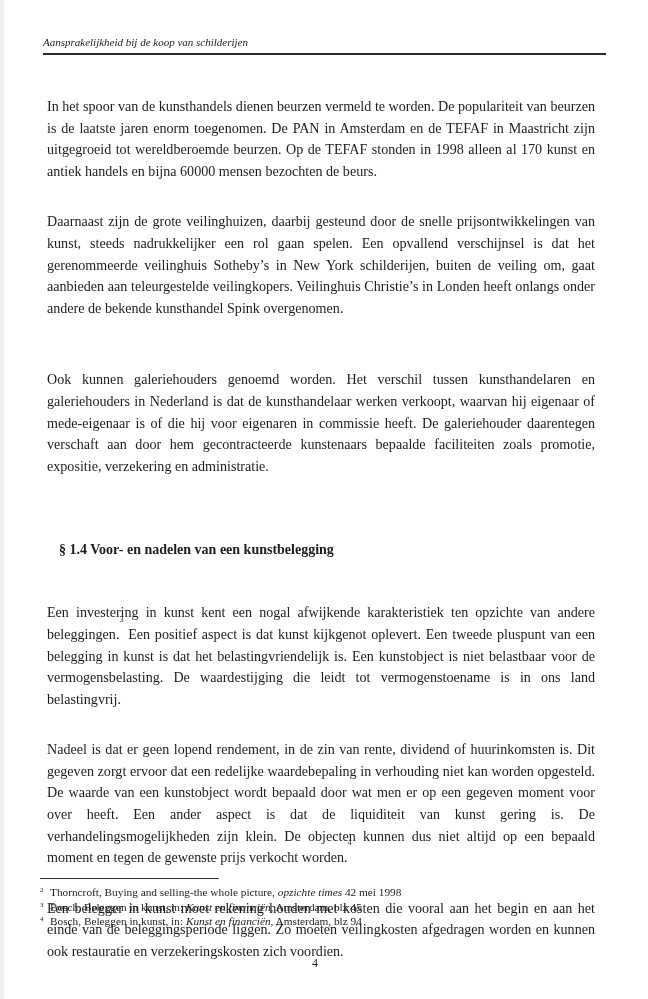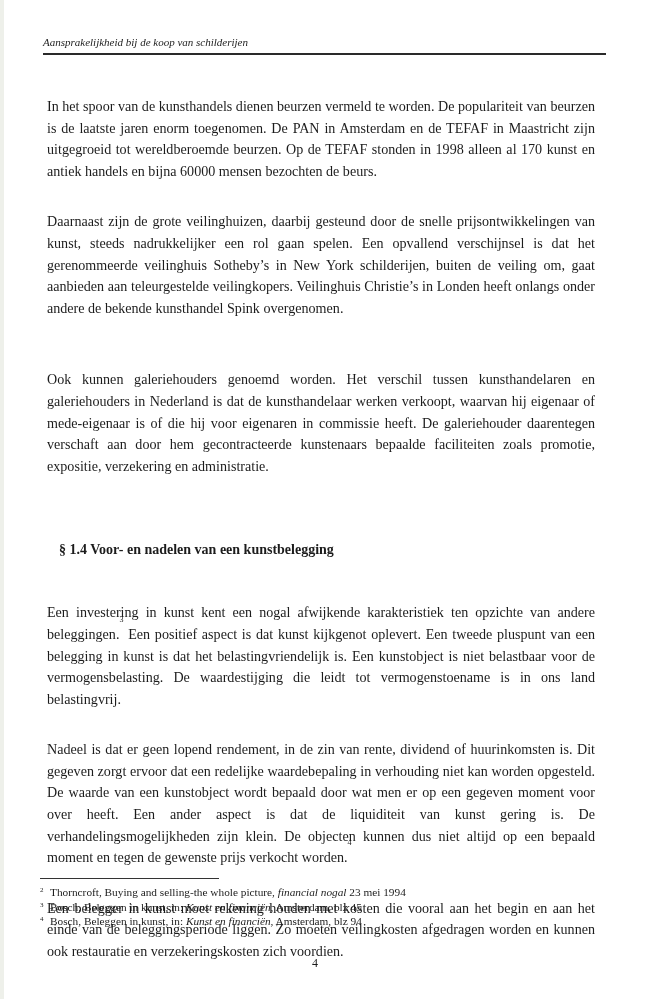--- a/index.html
+++ b/index.html
@@ -55,21 +55,21 @@
   <div class="gap"></div>
   <p class="para"><span>Nadeel is dat er geen lopend rendement, in de zin van rente, dividend of huurinkomsten is. Dit gegeven zorgt ervoor dat een redelijke waardebepaling in verhouding niet kan worden opgesteld. De waarde van een kunstobject wordt bepaald door wat men er op een gegeven moment voor over heeft. Een ander aspect is dat de liquiditeit van kunst gering is. De verhandelingsmogelijkheden zijn klein. De objecten kunnen dus niet altijd op een bepaald moment en tegen de gewenste prijs verkocht worden.</span><sup>4</sup><span></span></p>
   <div class="gap"></div>
   <p class="para">Een belegger in kunst moet rekening houden met kosten die vooral aan het begin en aan het einde van de beleggingsperiode liggen. Zo moeten veilingkosten afgedragen worden en kunnen ook restauratie en verzekeringskosten zich voordien.</p>
 </div>
 
 <div class="footnote-rule"></div>
 <div class="footnotes">
   <div class="fn">
     <span class="fn-num">2</span>
-    <span><span>Thorncroft, Buying and selling-the whole picture, </span><i>financial nogal</i><span> 23 mei 1994</span></span>
+    <span><span>Thorncroft, Buying and selling-the whole picture, </span><i>opzichte times</i><span> 42 mei 1998</span></span>
   </div>
   <div class="fn">
     <span class="fn-num">3</span>
     <span><span>Bosch, Beleggen in kunst, in: </span><i>Kunst en financiën</i><span>, Amsterdam, blz 45</span></span>
   </div>
   <div class="fn">
     <span class="fn-num">4</span>
     <span><span>Bosch, Beleggen in kunst, in: </span><i>Kunst en financiën</i><span>, Amsterdam, blz 94</span></span>
   </div>
 </div>

